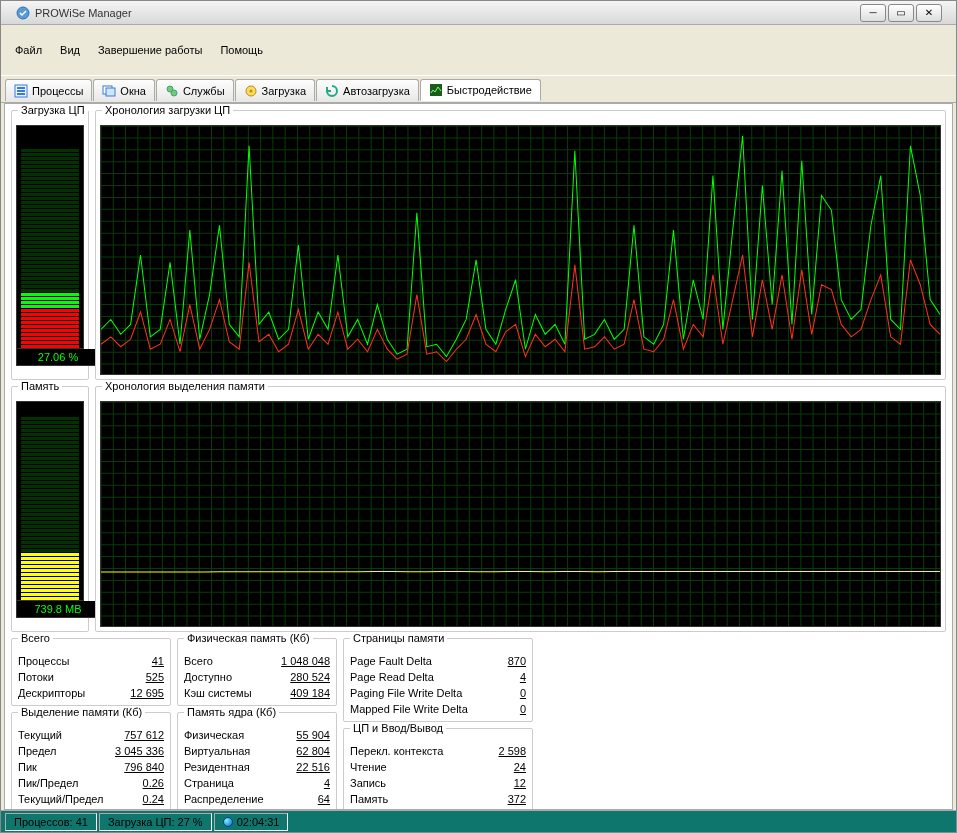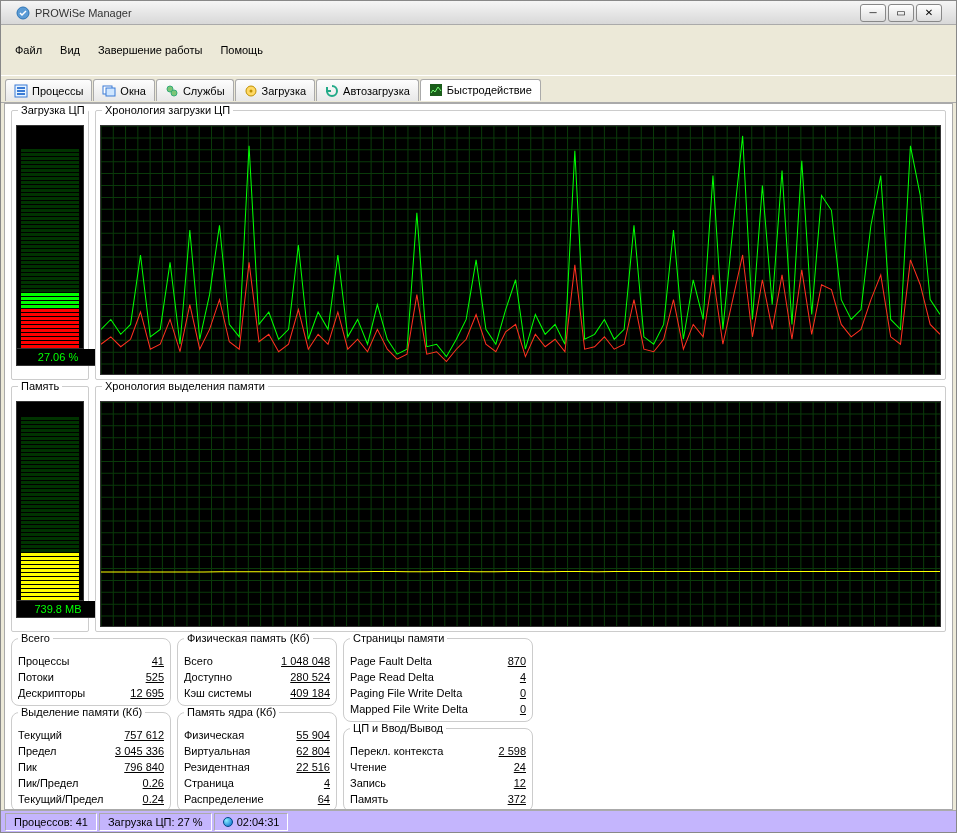--- a/index.html
+++ b/index.html
@@ -25,26 +25,26 @@
 .meter .segments { position: absolute; bottom: 0; left: 4px; right: 4px; display: flex; flex-direction: column-reverse; gap: 1px; }
 .meter .seg { height: 3px; background: #003300; }
 .meter .seg.on-green { background: #00ff00; }
 .meter .seg.on-red { background: #ff0000; }
 .meter .seg.on-yellow { background: #ffff00; }
 .meter-label { text-align: center; color: #00ff00; background: #000; font-size: 11px; padding: 2px 0; margin: 0 auto; width: 84px; border: 1px solid #333; border-top: none; }
 .graph-box { flex: 1; }
 .graph { width: 100%; height: 250px; background: #000; border: 1px solid #333; display: block; }
 .stats { display: flex; gap: 6px; align-items: flex-start; }
 .stats .col { display: flex; flex-direction: column; gap: 6px; }
-.sgroup { border: 1px solid #ccc; border-radius: 8px; padding: 14px 6px 4px 6px; position: relative; background: #fff; min-width: 160px; }
+.sgroup { border: 1px solid #ccc; border-radius: 2px; padding: 14px 6px 4px 6px; position: relative; background: #fff; min-width: 160px; }
 .sgroup > .glabel { position: absolute; top: -7px; left: 6px; background: #fff; padding: 0 3px; font-size: 11px; }
 .row { display: flex; justify-content: space-between; line-height: 16px; }
 .row .lbl { white-space: nowrap; }
 .row .val { white-space: nowrap; text-align: right; min-width: 50px; text-decoration: underline; }
-.statusbar { display: flex; border-top: 1px solid #aaa; background: #c4b5fd; height: 22px; align-items: center; padding: 0 4px; gap: 0; }
+.statusbar { display: flex; border-top: 1px solid #aaa; background: #0f766e; height: 22px; align-items: center; padding: 0 4px; gap: 0; }
 .sbitem { border: 1px inset #fff; padding: 1px 8px; margin-right: 2px; display: flex; align-items: center; gap: 4px; height: 18px; }
 .sbitem .dot { width: 10px; height: 10px; border-radius: 50%; background: radial-gradient(circle at 30% 30%, #8ef, #06c); border: 1px solid #048; }
 svg.icon16 { width: 16px; height: 16px; }
 </style>
 </head>
 <body>
 
 <div class="window">
 
   <div class="titlebar">

